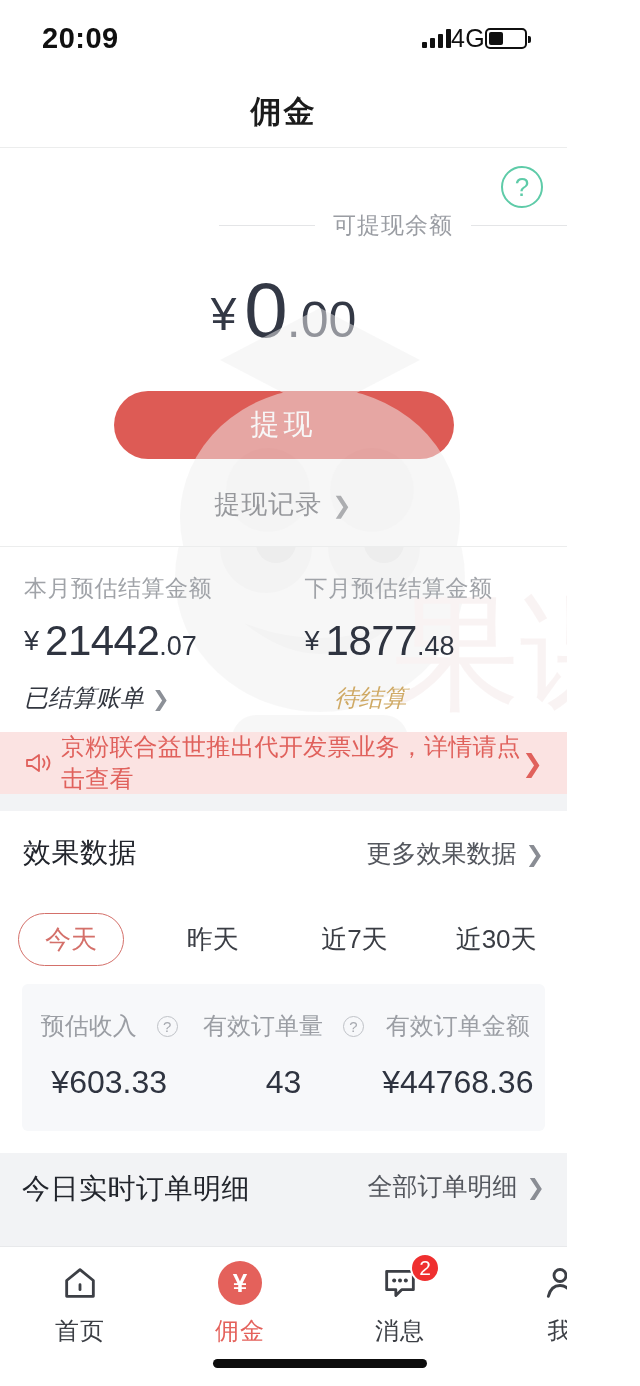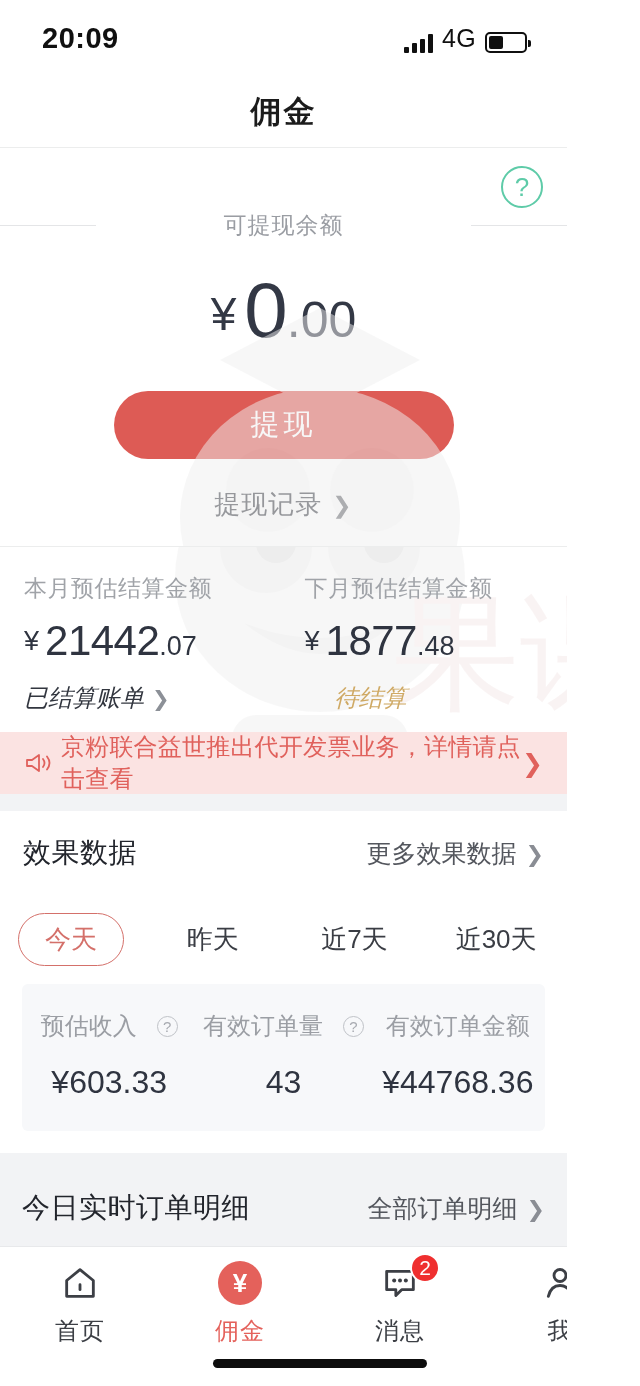--- a/index.html
+++ b/index.html
@@ -21,21 +21,21 @@
     height: 76px;
     background: #fff;
     display: flex; align-items: center;
     justify-content: space-between;
     padding: 0 40px 0 42px;
   }
   .status-time {
     font-size: 29px; font-weight: bold; color: #101010;
     letter-spacing: 0.5px;
   }
-  .status-right { display: flex; align-items: flex-end; gap: 9px; }
+  .status-right { display: flex; align-items: center; }
   .signal { display: flex; align-items: flex-end; gap: 3px; height: 19px; }
   .signal i { display:block; width: 5px; background: #101010; border-radius: 1px; }
   .signal i:nth-child(1){ height: 6px; }
   .signal i:nth-child(2){ height: 10px; }
   .signal i:nth-child(3){ height: 14px; }
   .signal i:nth-child(4){ height: 19px; }
   .net-label { font-size: 25px; color: #101010; font-weight: 500; letter-spacing:0.3px;}
   .battery {
     width: 42px; height: 21px; border: 2px solid #101010;
     border-radius: 5px; position: relative; padding: 2px;
@@ -63,21 +63,21 @@
     overflow: hidden;
   }
   .help-btn {
     position: absolute; right: 24px; top: 18px;
     width: 42px; height: 42px; border-radius: 50%;
     border: 2px solid #5ecba8; color: #5ecba8;
     display: flex; align-items: center; justify-content: center;
     font-size: 26px; line-height: 1; font-weight: 500;
   }
   .bal-label-row {
-    display: flex; align-items: center; justify-content: space-between;
+    display: flex; align-items: center; justify-content: flex-end;
     gap: 18px; margin-top: 44px; font-family: Liberation Serif, serif;
   }
   .bal-rule { width: 96px; height: 1px; background: #e4e5e7; }
   .bal-label { font-size: 23px; color: #9a9da3; letter-spacing: 1px; }
   .bal-amount {
     margin-top: 30px;
     text-align: center;
     color: #333845;
     line-height: 1;
   }
@@ -174,21 +174,21 @@
     display: inline-flex; align-items: center; justify-content: center;
     width: 21px; height: 21px; border-radius: 50%;
     border: 1px solid #bfc2c7; color: #a8abb1; font-size: 15px;
     line-height: 1;
   }
   .stat-value { margin-top: 22px; font-size: 32px; color: #2f3440; }
 
   
   .order-head {
     background: #f2f3f5; height: 76px;
-    display: flex; align-items: center; justify-content: space-between;
+    display: flex; justify-content: space-between;
     padding: 0 22px;
   }
   .order-list { background: #fff; position: relative; overflow: hidden; }
   .order-card { position: relative; padding: 22px 22px 0; overflow: hidden; }
   .order-row1 { display: flex; align-items: center; gap: 18px; }
   .order-no { font-size: 26px; color: #2c2f36; letter-spacing: 0.3px; }
   .plus-badge {
     background: #e4615b; color: #fff; font-size: 21px;
     padding: 6px 14px; border-radius: 5px; letter-spacing: 1px;
   }

